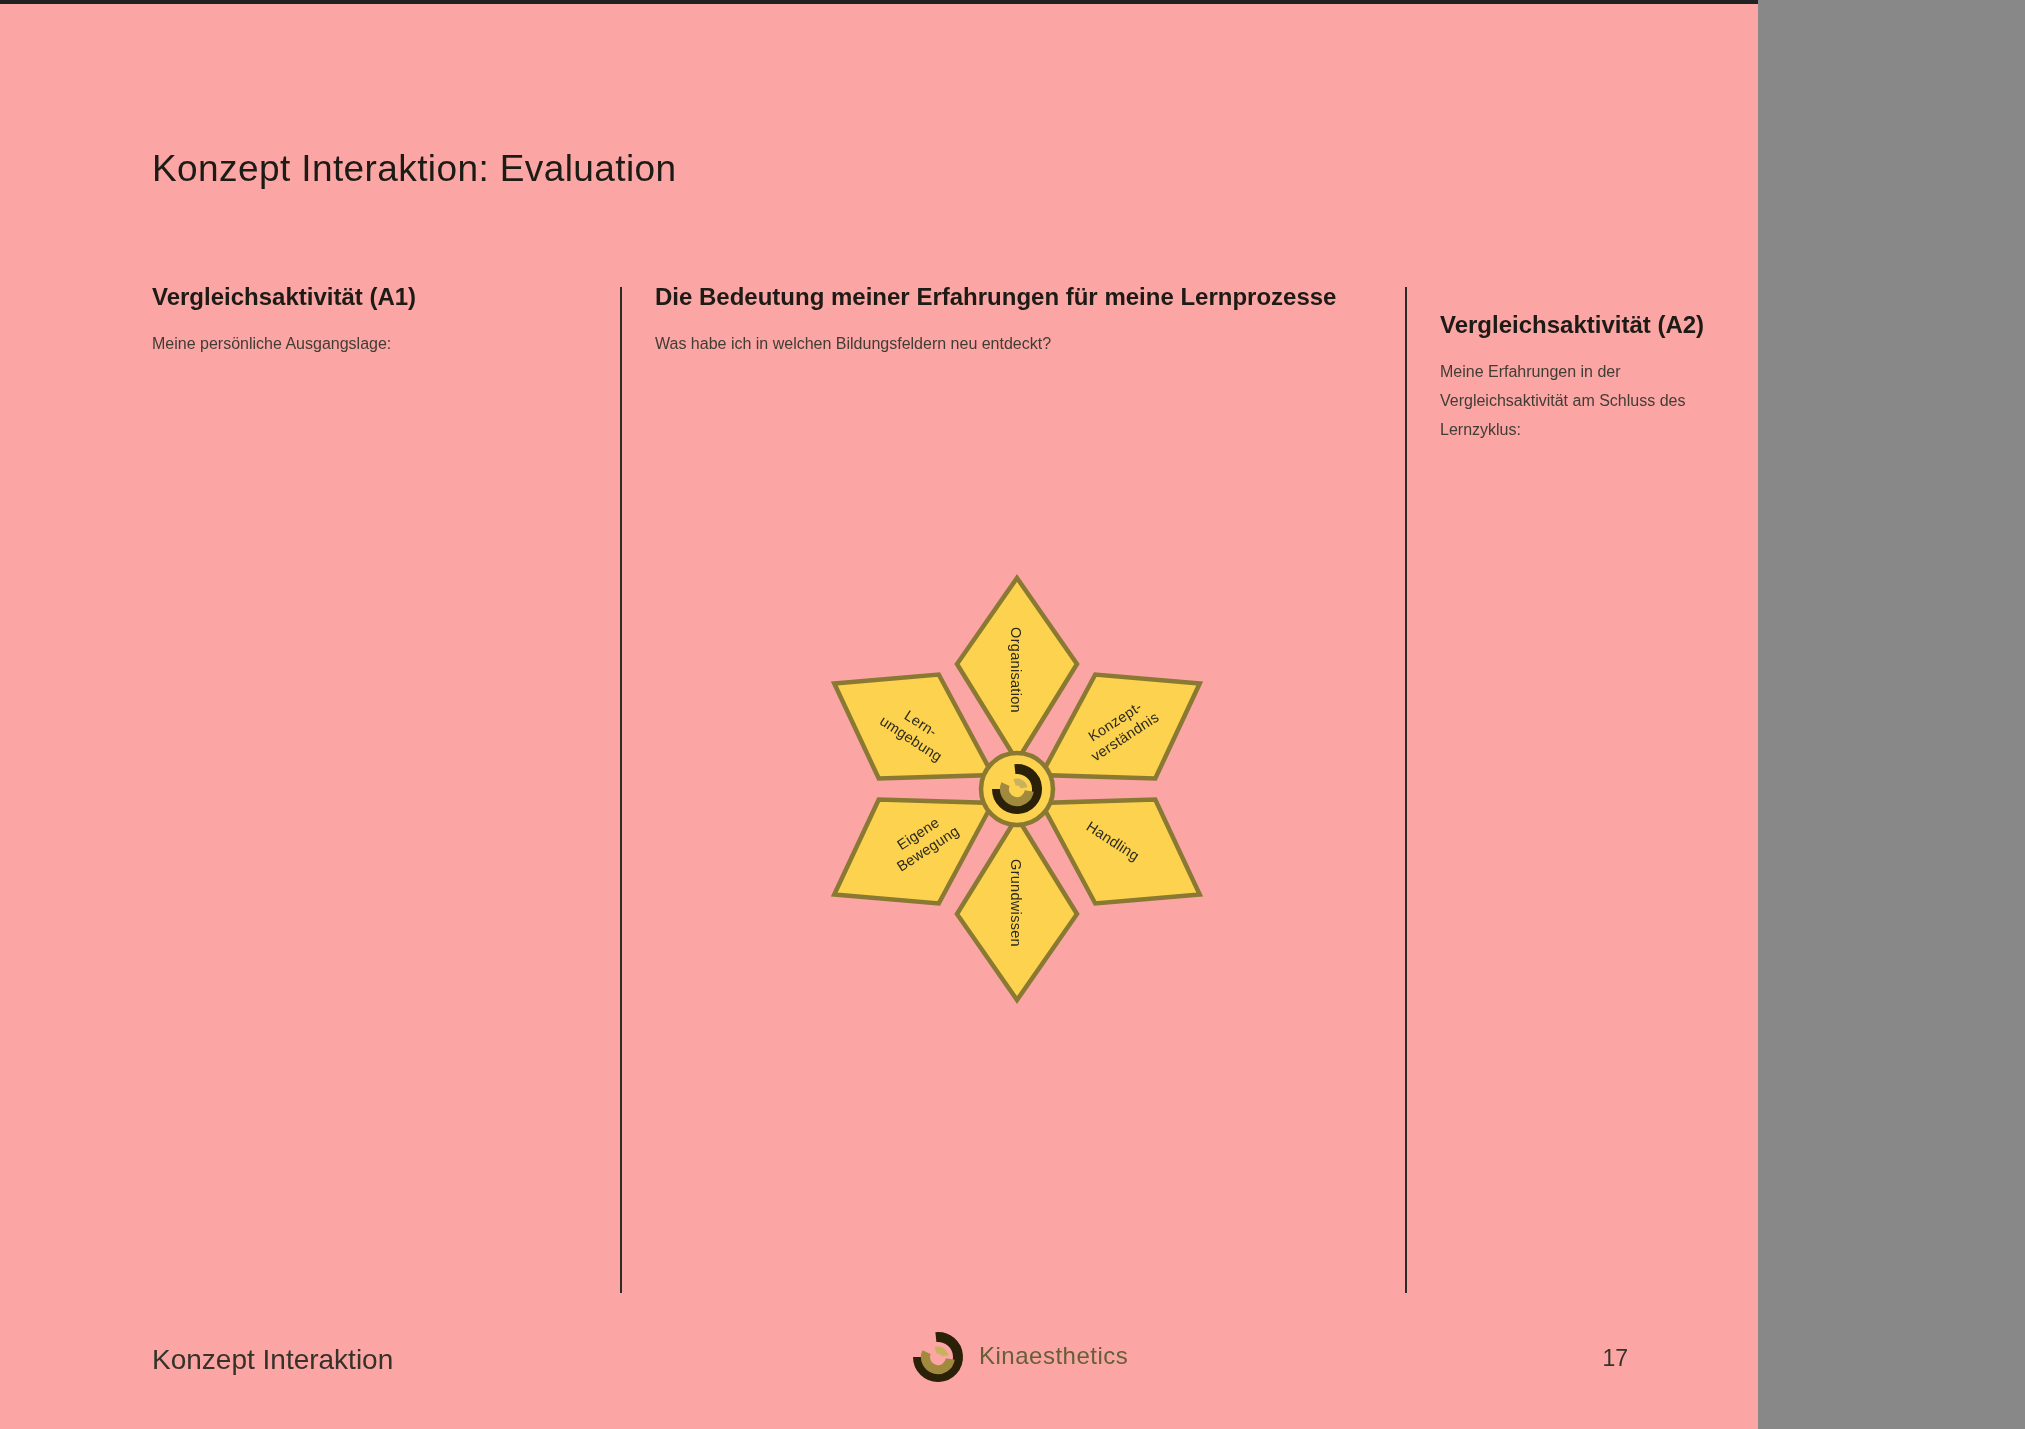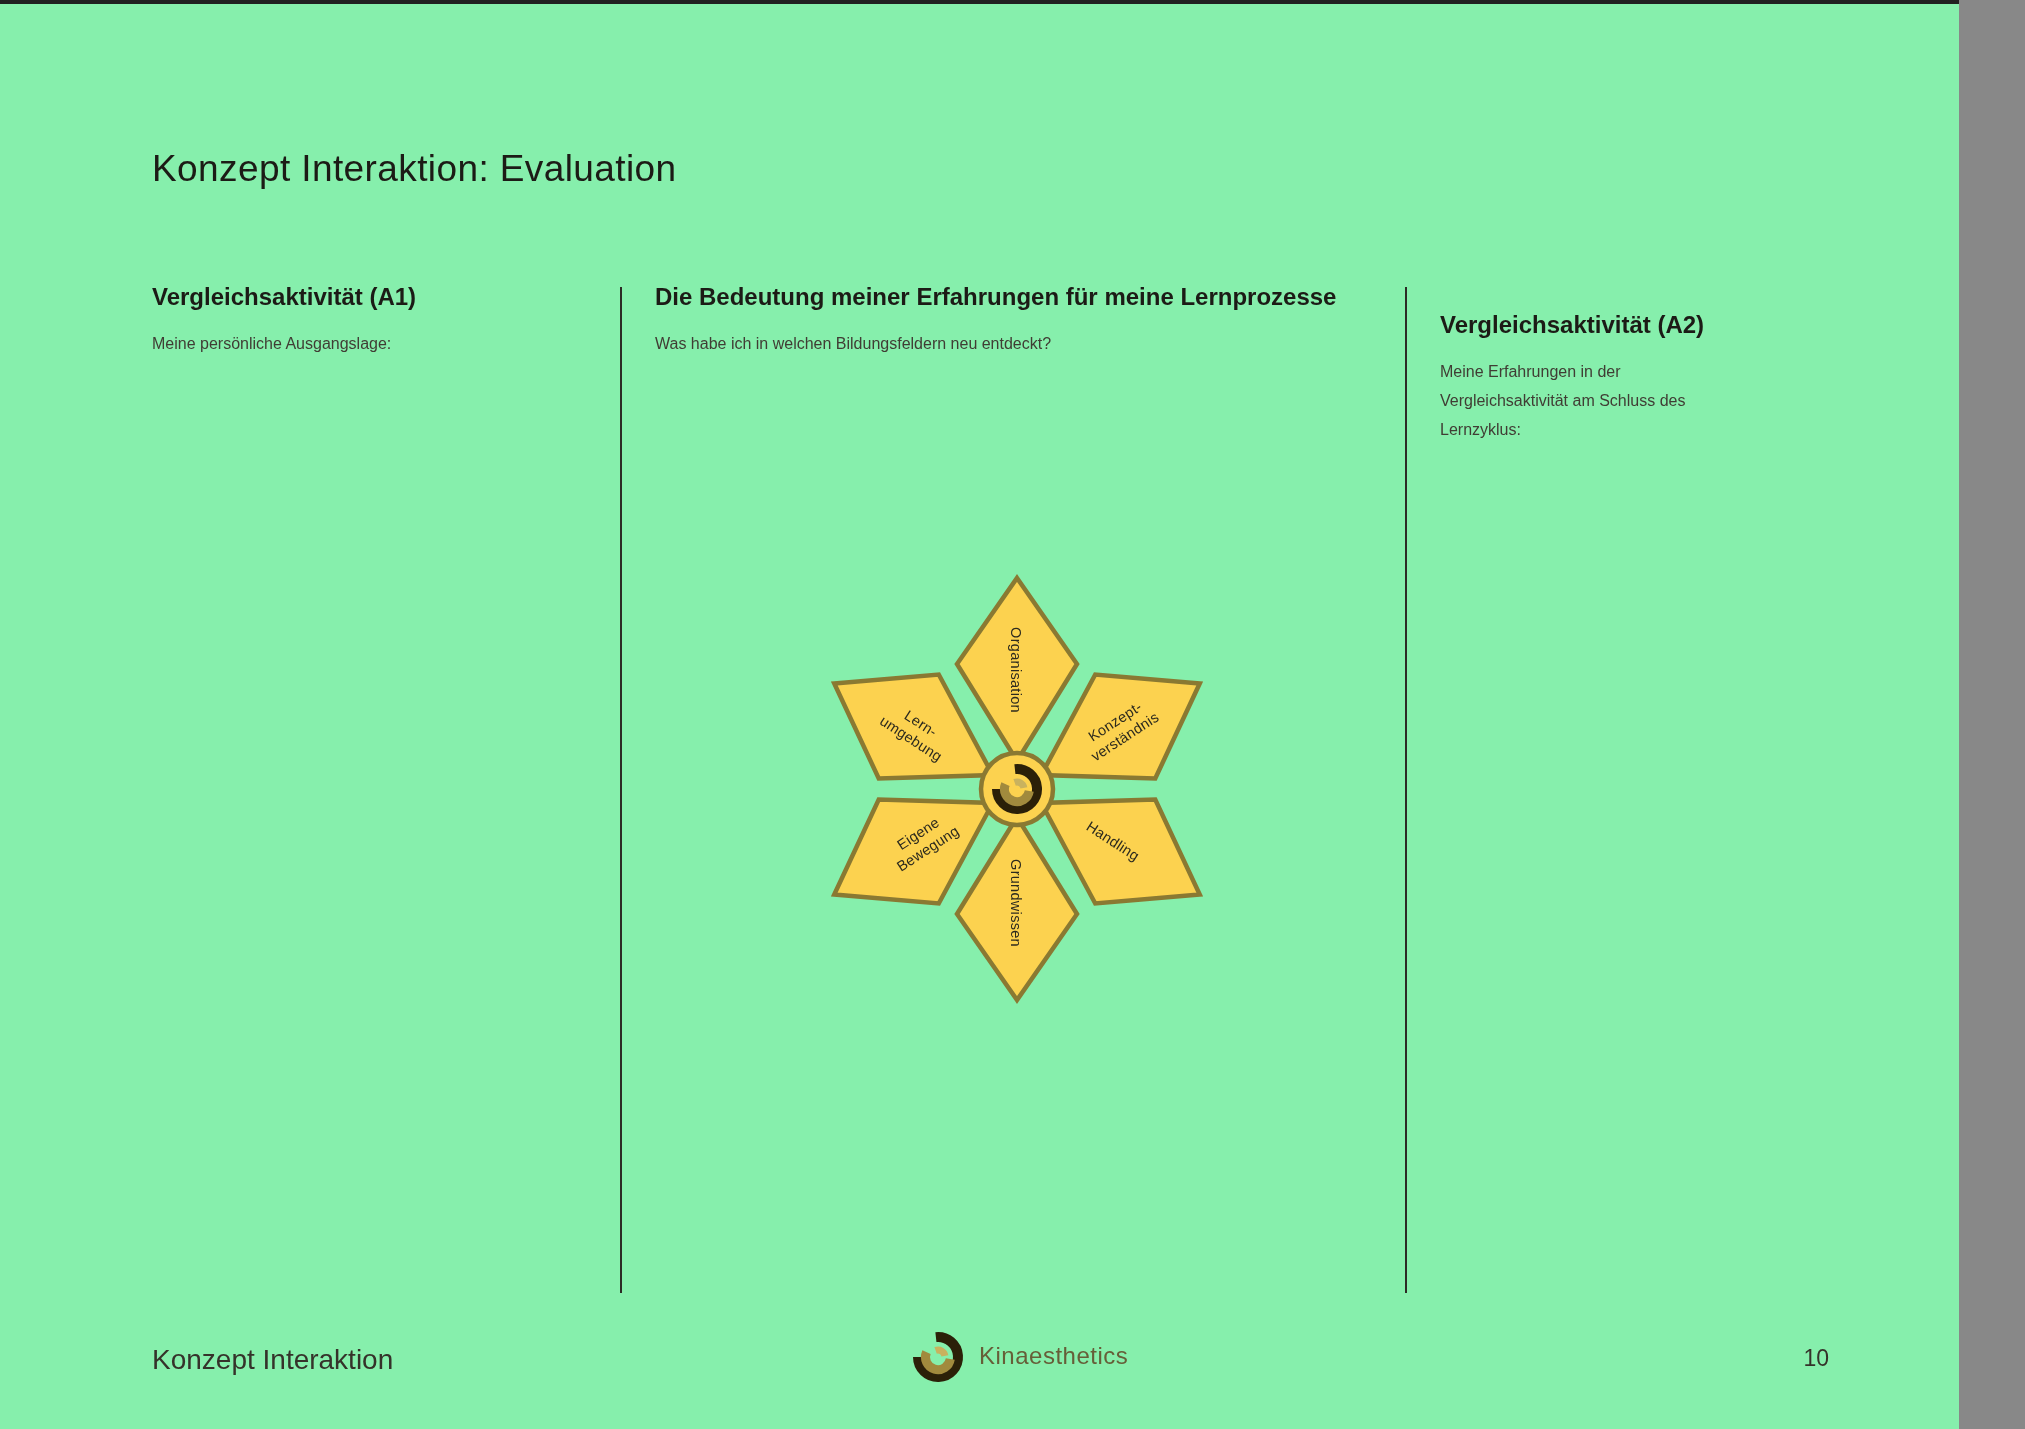--- a/index.html
+++ b/index.html
@@ -1,20 +1,20 @@
 <!DOCTYPE html>
 <html><head>
 <meta charset="utf-8">
 <style>
   html, body { margin: 0; padding: 0; background: #888; }
   .page {
     position: relative;
-    width: 1959px;
+    width: 1758px;
     height: 1429px;
-    background: #86efac;
+    background: #fca5a5;
     overflow: hidden;
     font-family: "Liberation Sans", sans-serif;
   }
   .topbar {
     position: absolute; left: 0; top: 0;
     width: 100%; height: 4px;
     background: #212121;
   }
   .title {
     position: absolute;
@@ -178,16 +178,16 @@
       <text y="14">umgebung</text>
     </g>
   </svg>
 
   <footer>
     <span class="footer-left">Konzept Interaktion</span>
     <svg class="footer-logo" width="54" height="54" viewBox="193 193 54 54">
       <use href="#kin-logo"></use>
     </svg>
     <span class="footer-brand">Kinaesthetics</span>
-    <span class="footer-page">10</span>
+    <span class="footer-page">17</span>
   </footer>
 
 </div>
 
 </body></html>

